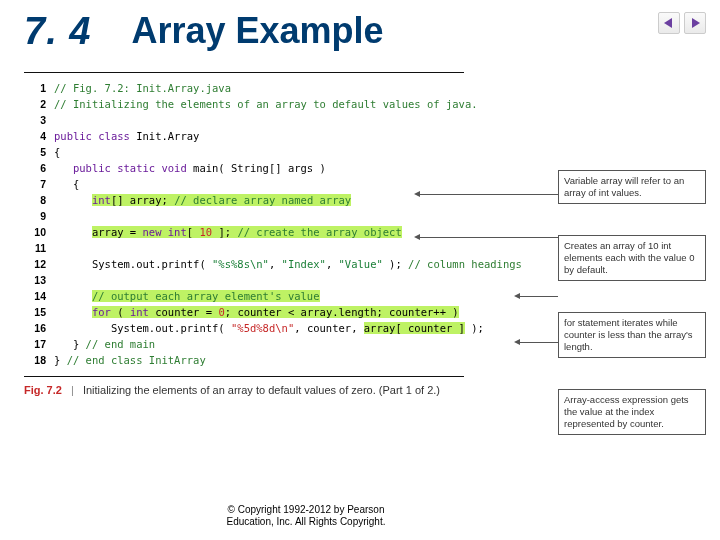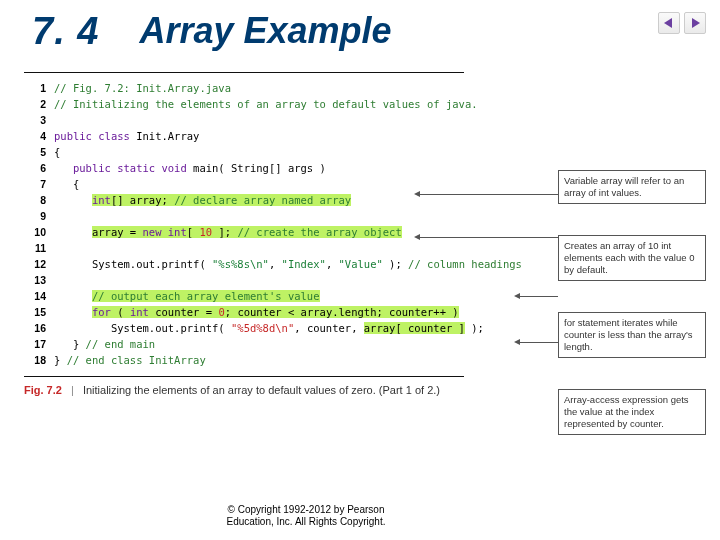--- a/index.html
+++ b/index.html
@@ -7,35 +7,34 @@
     width: 720px;
     height: 540px;
     background: #ffffff;
     font-family: Arial, Helvetica, sans-serif;
     position: relative;
     overflow: hidden;
   }
   .header {
     display: flex;
     align-items: flex-start;
-    padding: 10px 0 0 32px;
+    padding: 10px 0 0 24px;
   }
   .section-num {
     color: #003b6f;
     font-size: 38px;
     font-weight: 700;
     font-style: italic;
     letter-spacing: 1px;
     margin-right: 40px;
   }
   .title {
     color: #003b6f;
     font-size: 36px;
     font-weight: 700;
-    font-style: italic;
   }
   .nav-arrows {
     position: absolute;
     top: 12px;
     right: 14px;
     display: flex;
     gap: 4px;
   }
   .arrow-btn {
     width: 22px;

